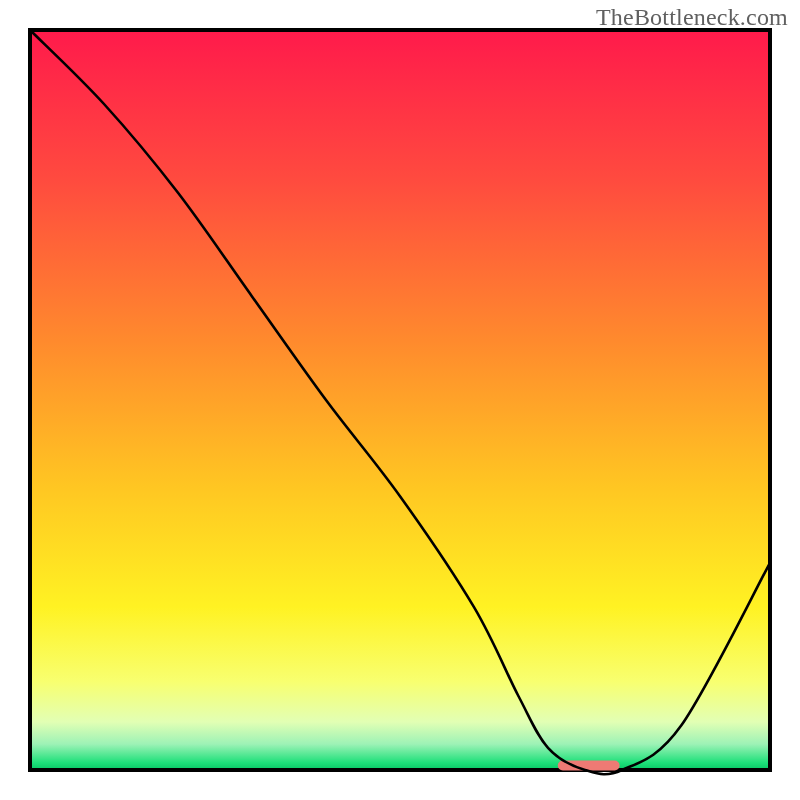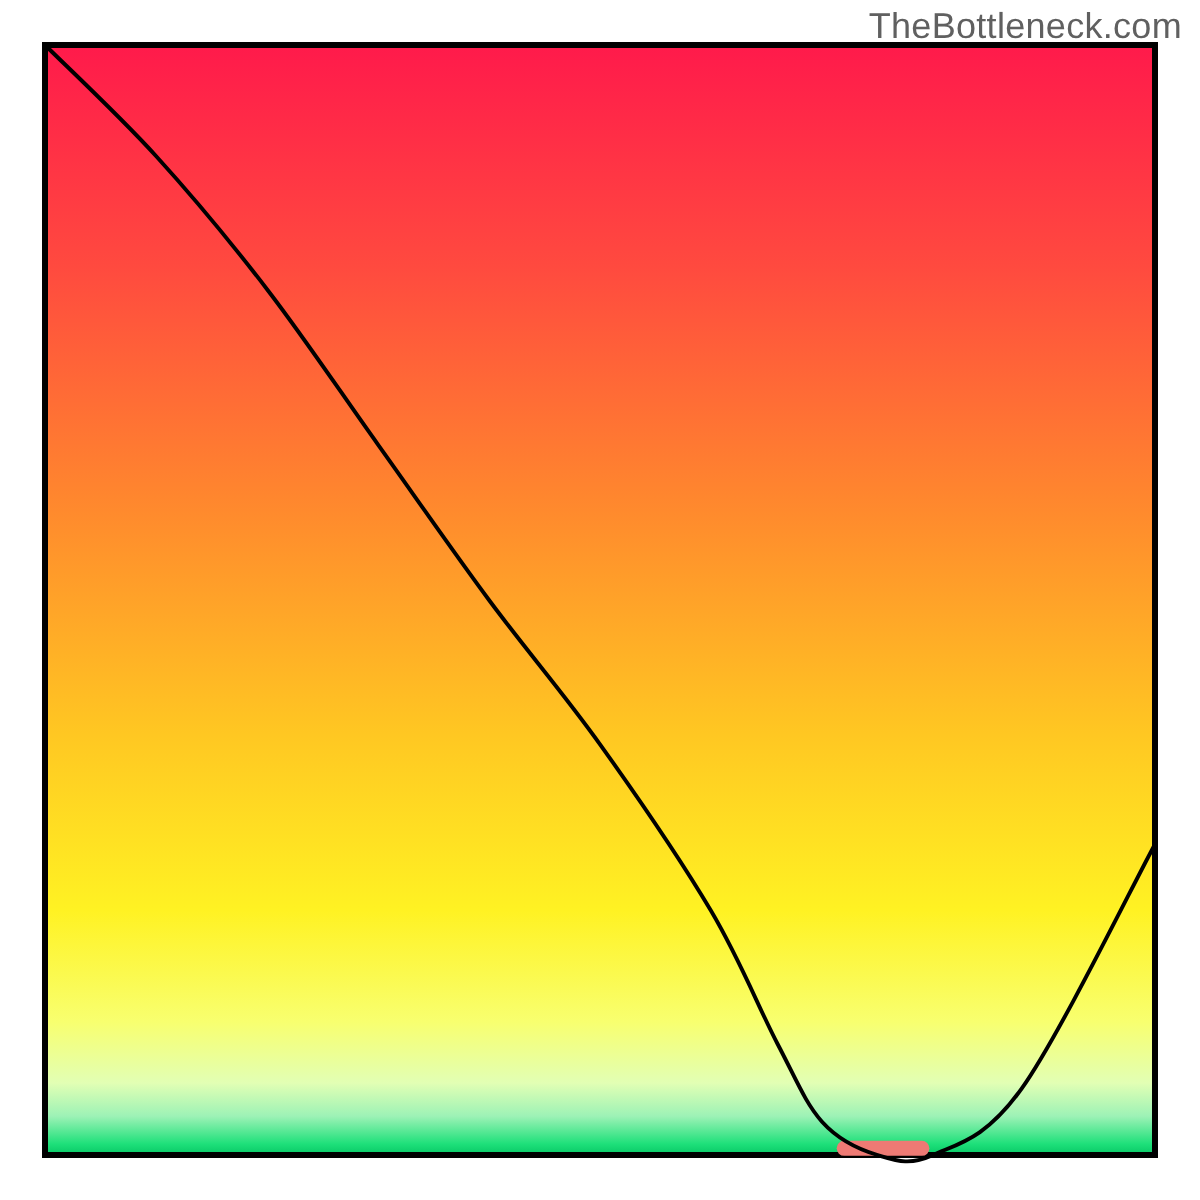--- a/index.html
+++ b/index.html
@@ -7,20 +7,21 @@
     padding: 0;
     width: 800px;
     height: 800px;
     background: #ffffff;
     font-family: Arial, Helvetica, sans-serif;
   }
   .container {
     position: relative;
     width: 800px;
     height: 576px;
+    font-family: Liberation Serif, serif;
   }
   .watermark {
     position: absolute;
     top: 4px;
     right: 12px;
     font-size: 24px;
     color: #606060;
     font-weight: 500;
     letter-spacing: 0.2px;
   }

